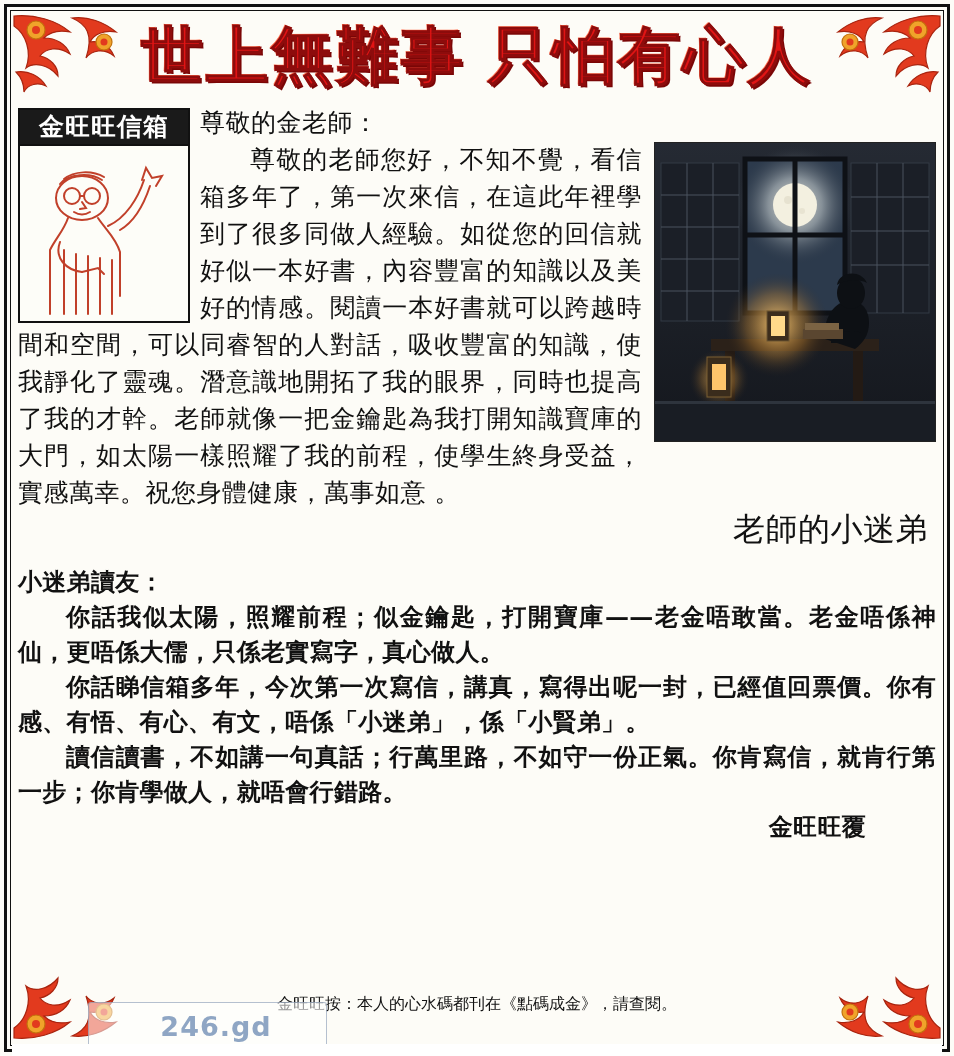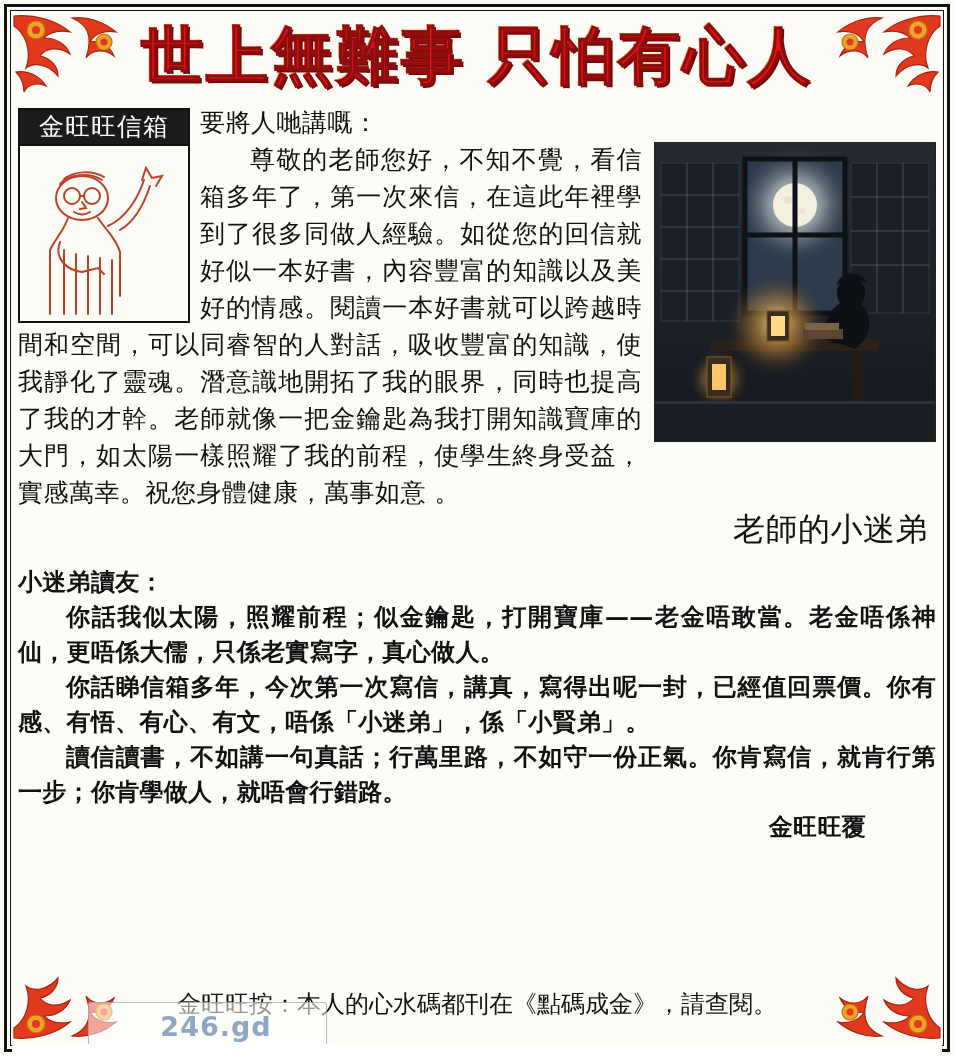--- a/index.html
+++ b/index.html
@@ -78,21 +78,21 @@
   .mailbox {
     float: left;
     width: 172px;
     margin: 4px 10px 2px 0;
   }
   .mailbox-title {
     background: #1a1a1a;
     border: 2px solid #111;
     color: #fff;
     font-family: "DejaVu Serif", "Liberation Serif", serif;
-    font-weight: normal;
+    font-weight: bold;
     font-size: 25px;
     line-height: 34px;
     text-align: center;
     letter-spacing: 1px;
   }
   .mailbox-art {
     border: 2px solid #111;
     border-top: none;
     height: 175px;
     background: #fbfbf6;
@@ -153,21 +153,21 @@
   }
 
   
   .footer-note {
     position: absolute;
     left: 0;
     bottom: 14px;
     width: 918px;
     text-align: center;
     font-family: "DejaVu Serif", "Liberation Serif", serif;
-    font-size: 24px;
+    font-size: 16px;
     line-height: 32px;
     color: #111;
   }
 
   
   .watermark {
     position: absolute;
     left: 88px;
     bottom: 6px;
     width: 220px;
@@ -374,21 +374,21 @@
 
         <rect x="148" y="186" width="40" height="10" fill="#5a4630"></rect>
         <rect x="150" y="180" width="34" height="7" fill="#7b6343"></rect>
 
         <rect x="0" y="258" width="280" height="40" fill="#191d24"></rect>
         <rect x="0" y="258" width="280" height="3" fill="#2e343d"></rect>
       </svg>
     </div>
 
     <div class="letter">
-      <p>要將人哋講嘅：</p>
+      <p>尊敬的金老師：</p>
       <p class="indent">尊敬的老師您好，不知不覺，看信箱多年了，第一次來信，在這此年裡學到了很多同做人經驗。如從您的回信就好似一本好書，內容豐富的知識以及美好的情感。閱讀一本好書就可以跨越時間和空間，可以同睿智的人對話，吸收豐富的知識，使我靜化了靈魂。潛意識地開拓了我的眼界，同時也提高了我的才幹。老師就像一把金鑰匙為我打開知識寶庫的大門，如太陽一樣照耀了我的前程，使學生終身受益，實感萬幸。祝您身體健康，萬事如意 。</p>
       <p class="sign-right">老師的小迷弟</p>
     </div>
 
     <div class="reply">
       <p>小迷弟讀友：</p>
       <p class="indent">你話我似太陽，照耀前程；似金鑰匙，打開寶庫——老金唔敢當。老金唔係神仙，更唔係大儒，只係老實寫字，真心做人。</p>
       <p class="indent">你話睇信箱多年，今次第一次寫信，講真，寫得出呢一封，已經值回票價。你有感、有悟、有心、有文，唔係「小迷弟」，係「小賢弟」。</p>
       <p class="indent">讀信讀書，不如講一句真話；行萬里路，不如守一份正氣。你肯寫信，就肯行第一步；你肯學做人，就唔會行錯路。</p>
       <p class="reply-sign">金旺旺覆</p>

